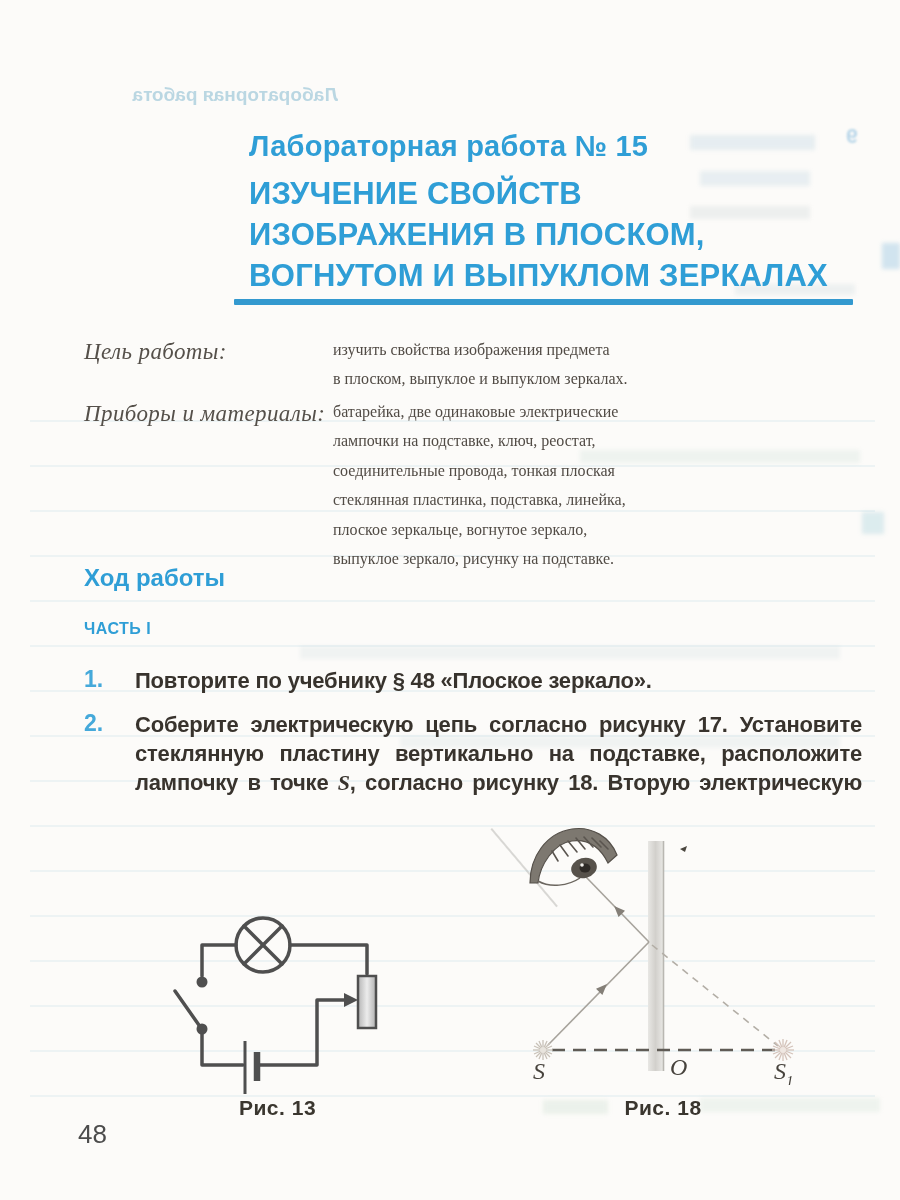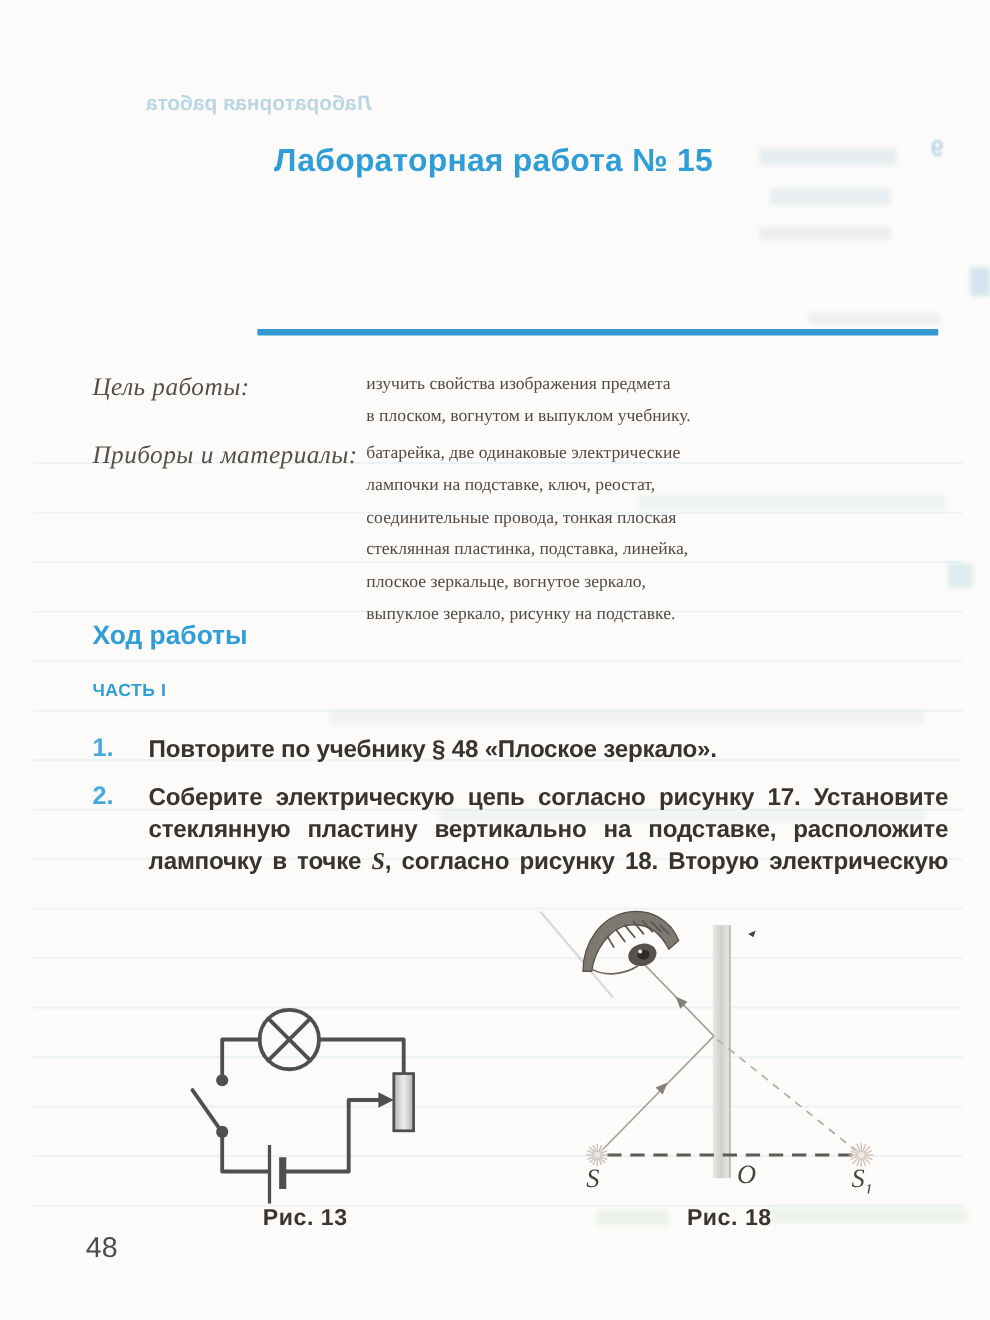--- a/index.html
+++ b/index.html
@@ -117,26 +117,31 @@
   <div class="smudge" style="left:882px; top:243px; width:18px; height:26px; background:rgba(110,175,215,0.30);"></div>
   <div class="smudge" style="left:580px; top:450px; width:280px; height:13px; background:rgba(140,190,170,0.12);"></div>
   <div class="smudge" style="left:862px; top:512px; width:22px; height:22px; background:rgba(110,180,200,0.22);"></div>
   <div class="smudge" style="left:300px; top:646px; width:540px; height:13px; background:rgba(150,180,190,0.11);"></div>
   <div class="smudge" style="left:400px; top:736px; width:440px; height:12px; background:rgba(150,180,190,0.11);"></div>
   <div class="smudge" style="left:543px; top:1100px; width:65px; height:14px; background:rgba(150,190,160,0.16);"></div>
   <div class="smudge" style="left:700px; top:1098px; width:180px; height:14px; background:rgba(150,190,170,0.13);"></div>
   <div class="crease"></div>
 
   <div class="lab-title">Лабораторная работа № 15</div>
+  <div class="lab-heading">
+    <div>ИЗУЧЕНИЕ СВОЙСТВ</div>
+    <div>ИЗОБРАЖЕНИЯ В ПЛОСКОМ,</div>
+    <div>ВОГНУТОМ И ВЫПУКЛОМ ЗЕРКАЛАХ</div>
+  </div>
   <div class="heading-rule"></div>
 
   <div class="def-label" style="top:339px">Цель работы:</div>
   <div class="def-text" style="top:335px">
     <div>изучить свойства изображения предмета</div>
-    <div>в плоском, вогнутом и выпуклом учебнику.</div>
+    <div>в плоском, выпуклое и выпуклом зеркалах.</div>
   </div>
 
   <div class="def-label" style="top:401px">Приборы и материалы:</div>
   <div class="def-text" style="top:397px">
     <div>батарейка, две одинаковые электрические</div>
     <div>лампочки на подставке, ключ, реостат,</div>
     <div>соединительные провода, тонкая плоская</div>
     <div>стеклянная пластинка, подставка, линейка,</div>
     <div>плоское зеркальце, вогнутое зеркало,</div>
     <div>выпуклое зеркало, рисунку на подставке.</div>

